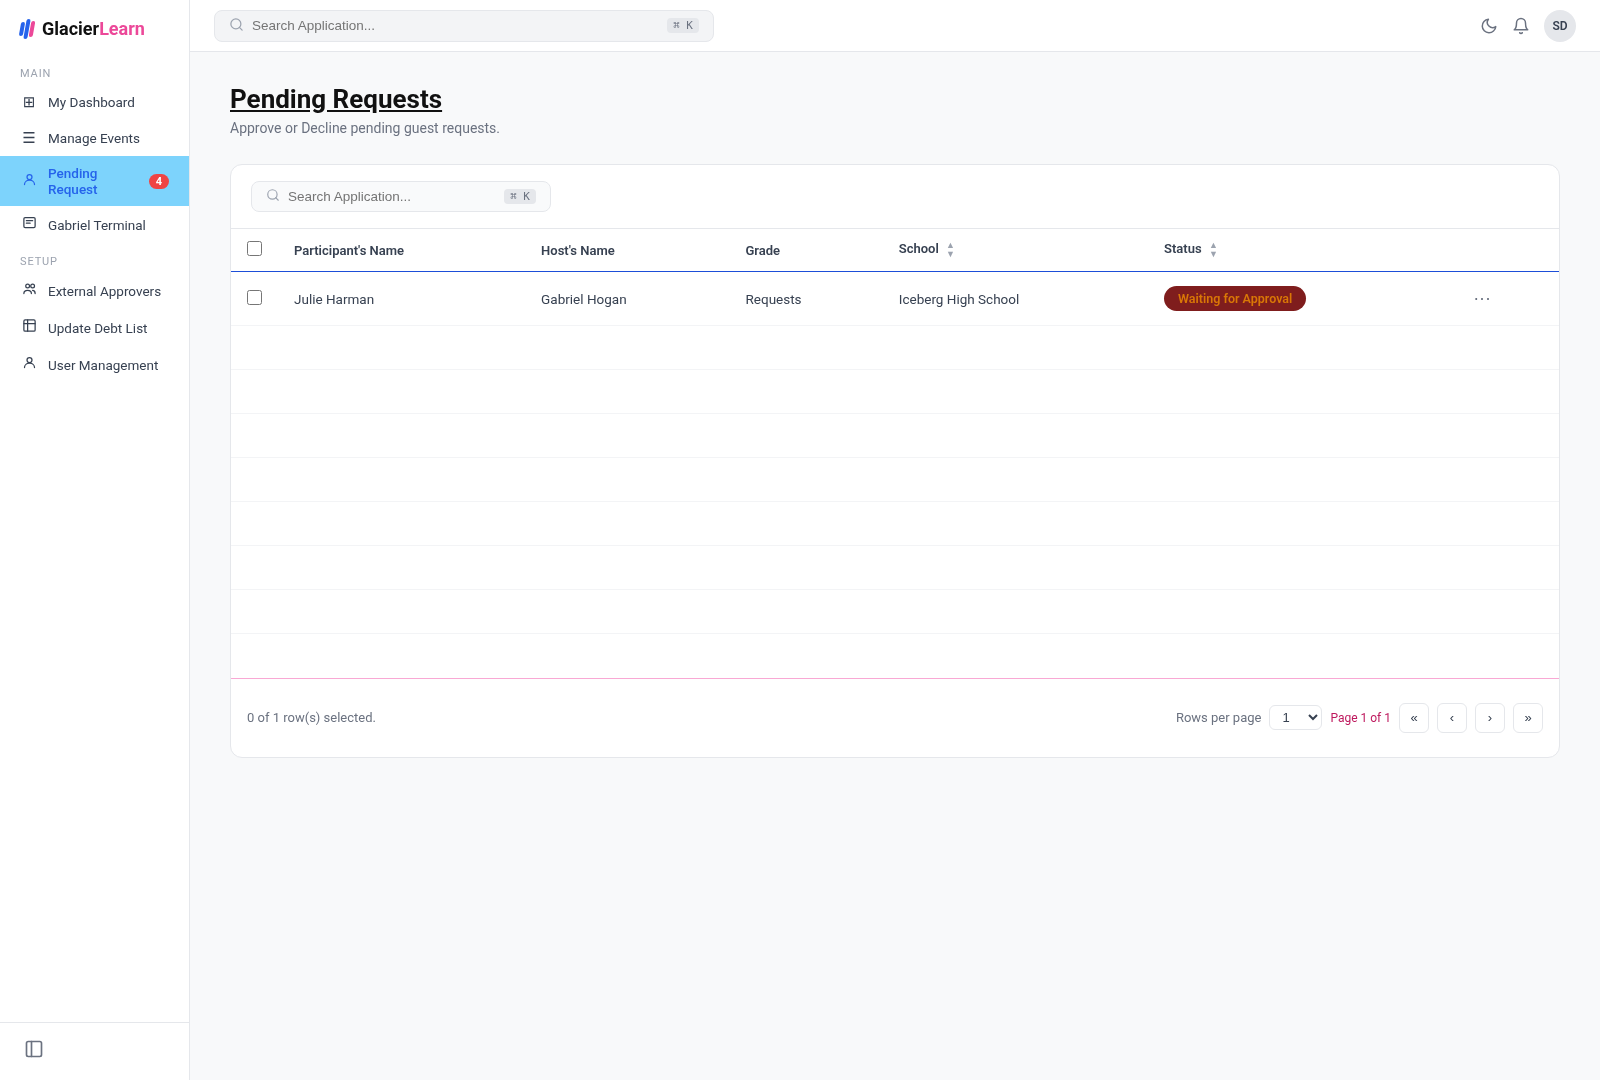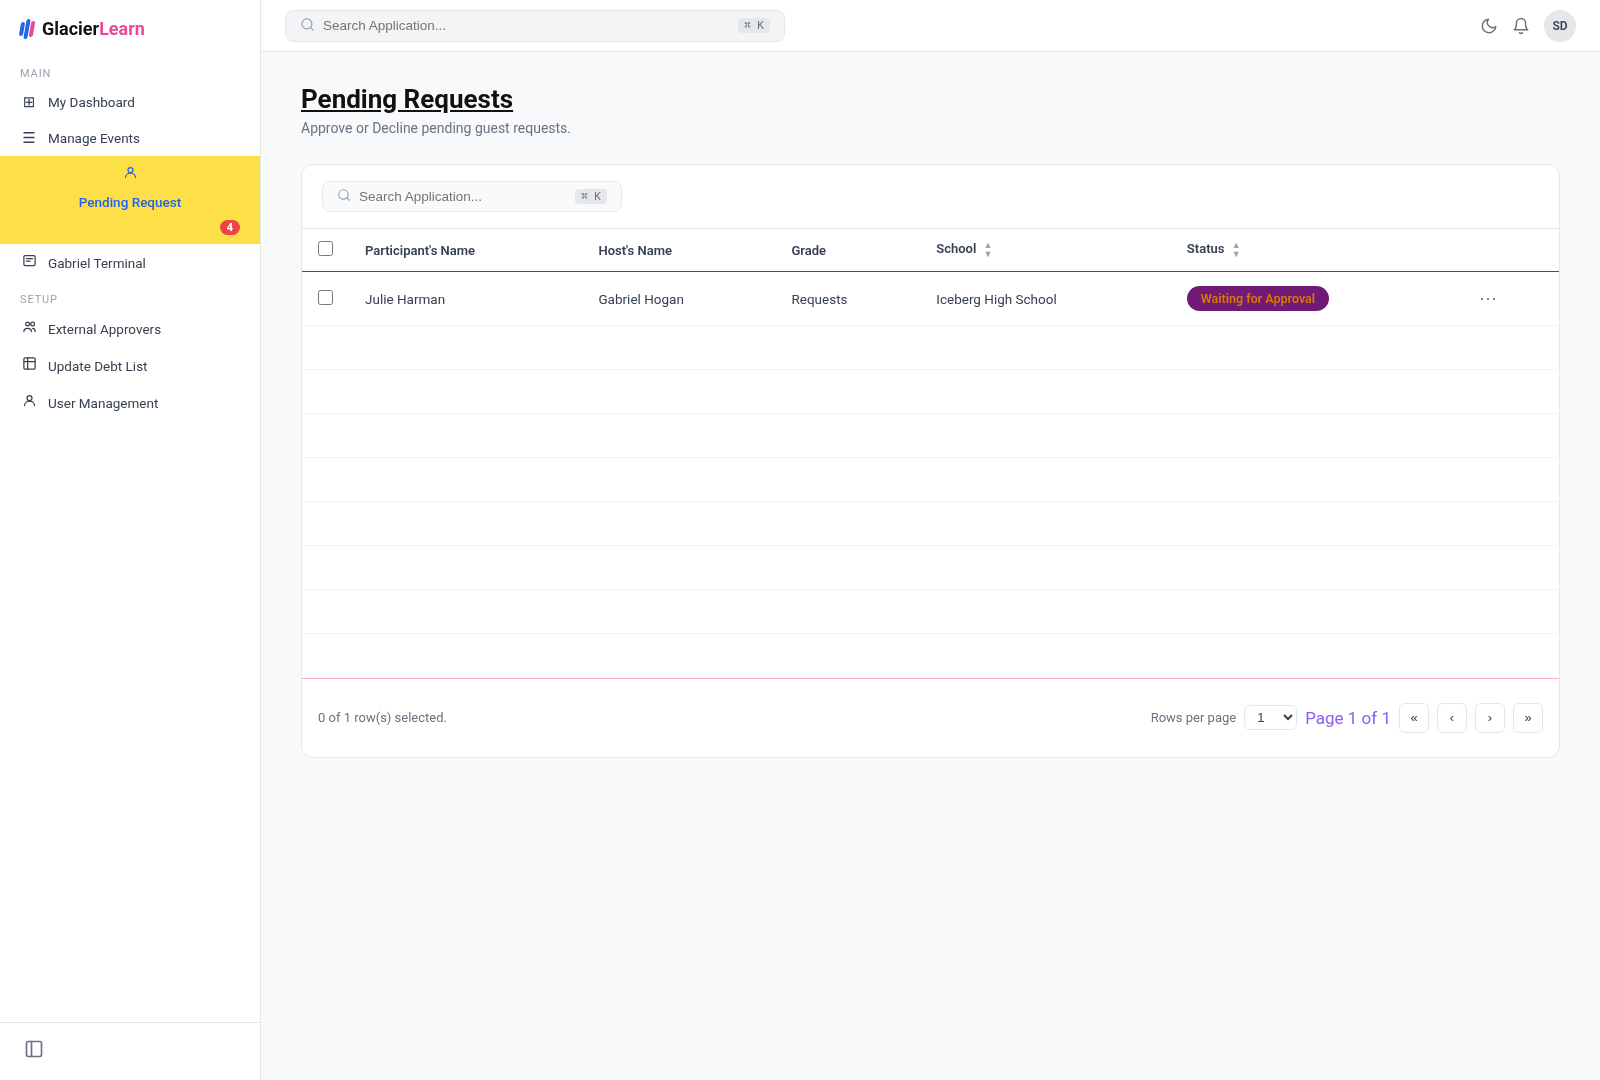--- a/index.html
+++ b/index.html
@@ -1,20 +1,20 @@
 <!DOCTYPE html>
 <html><head>
   <meta charset="utf-8">
   <style>
     * { box-sizing: border-box; margin: 0; padding: 0; }
     body { font-family: -apple-system, BlinkMacSystemFont, 'Segoe UI', Roboto, sans-serif; background: #f8f9fa; display: flex; height: 100vh; overflow: hidden; font-size: 14px; color: #222; }
 
     
     #sidebar {
-      width: 261px;
+      width: 190px;
       background: #fff;
       border-right: 1px solid #e5e7eb;
       display: flex;
       flex-direction: column;
       height: 100vh;
       flex-shrink: 0;
     }
     .logo-area {
       padding: 18px 20px 16px;
       display: flex;
@@ -38,24 +38,23 @@
       gap: 10px;
       padding: 9px 20px;
       cursor: pointer;
       color: #374151;
       font-size: 13.5px;
       border-radius: 0;
       position: relative;
       text-decoration: none;
     }
     .sidebar-item.active {
-      background: #fde047;
+      background: #7dd3fc;
       color: #2563eb;
       font-weight: 500;
-      flex-direction: column;
     }
     .sidebar-item .icon {
       font-size: 15px;
       width: 18px;
       text-align: center;
       flex-shrink: 0;
     }
     .badge {
       background: #ef4444;
       color: #fff;
@@ -253,21 +252,21 @@
 
     .status-badge {
       display: inline-flex;
       align-items: center;
       padding: 5px 14px;
       border-radius: 9999px;
       font-size: 12.5px;
       font-weight: 600;
     }
     .status-waiting {
-      background: #701a75;
+      background: #7f1d1d;
       color: #d97706;
     }
 
     .action-btn {
       background: none;
       border: none;
       cursor: pointer;
       font-size: 18px;
       color: #6b7280;
       padding: 2px 6px;
@@ -311,21 +310,21 @@
       border-radius: 6px;
       width: 30px;
       height: 30px;
       display: flex;
       align-items: center;
       justify-content: center;
       cursor: pointer;
       color: #374151;
       font-size: 13px;
     }
-    .page-info { font-size: 17px; color: #8b5cf6; }
+    .page-info { font-size: 12px; color: #be185d; }
 
     
     .logo-slash {
       display: inline-flex;
       align-items: center;
       gap: 1px;
     }
     .slash-bar {
       width: 4px;
       height: 20px;

